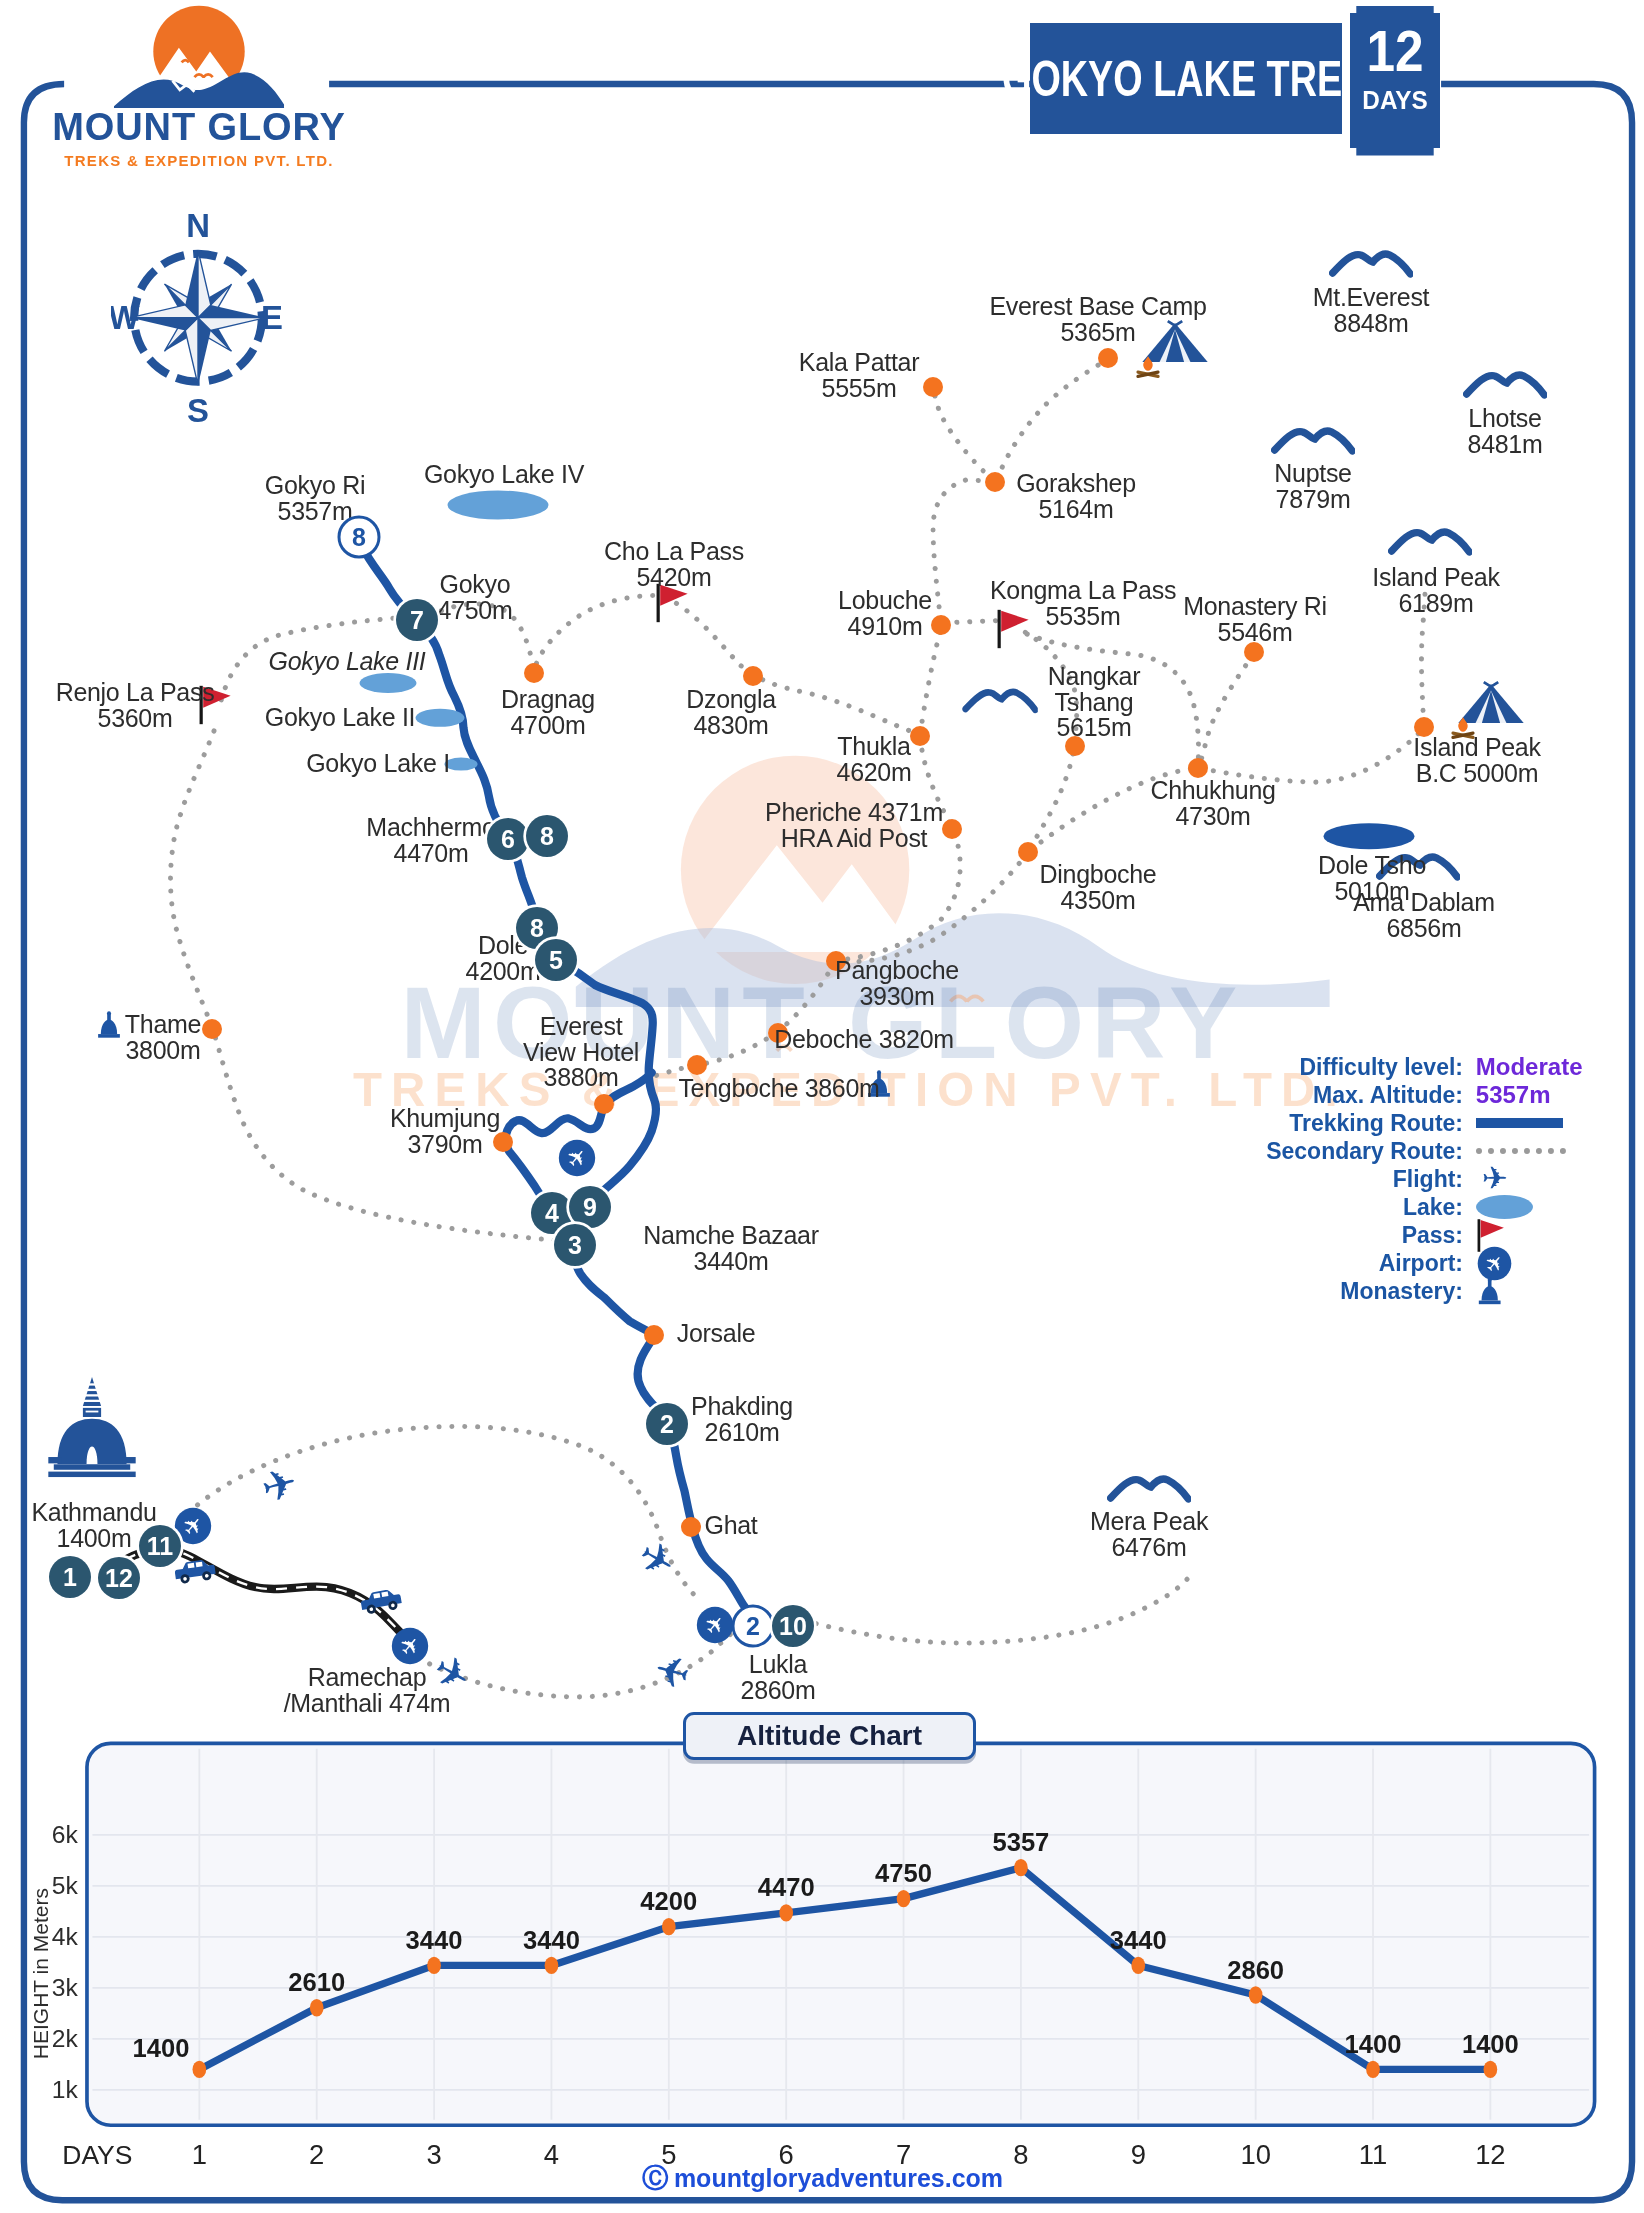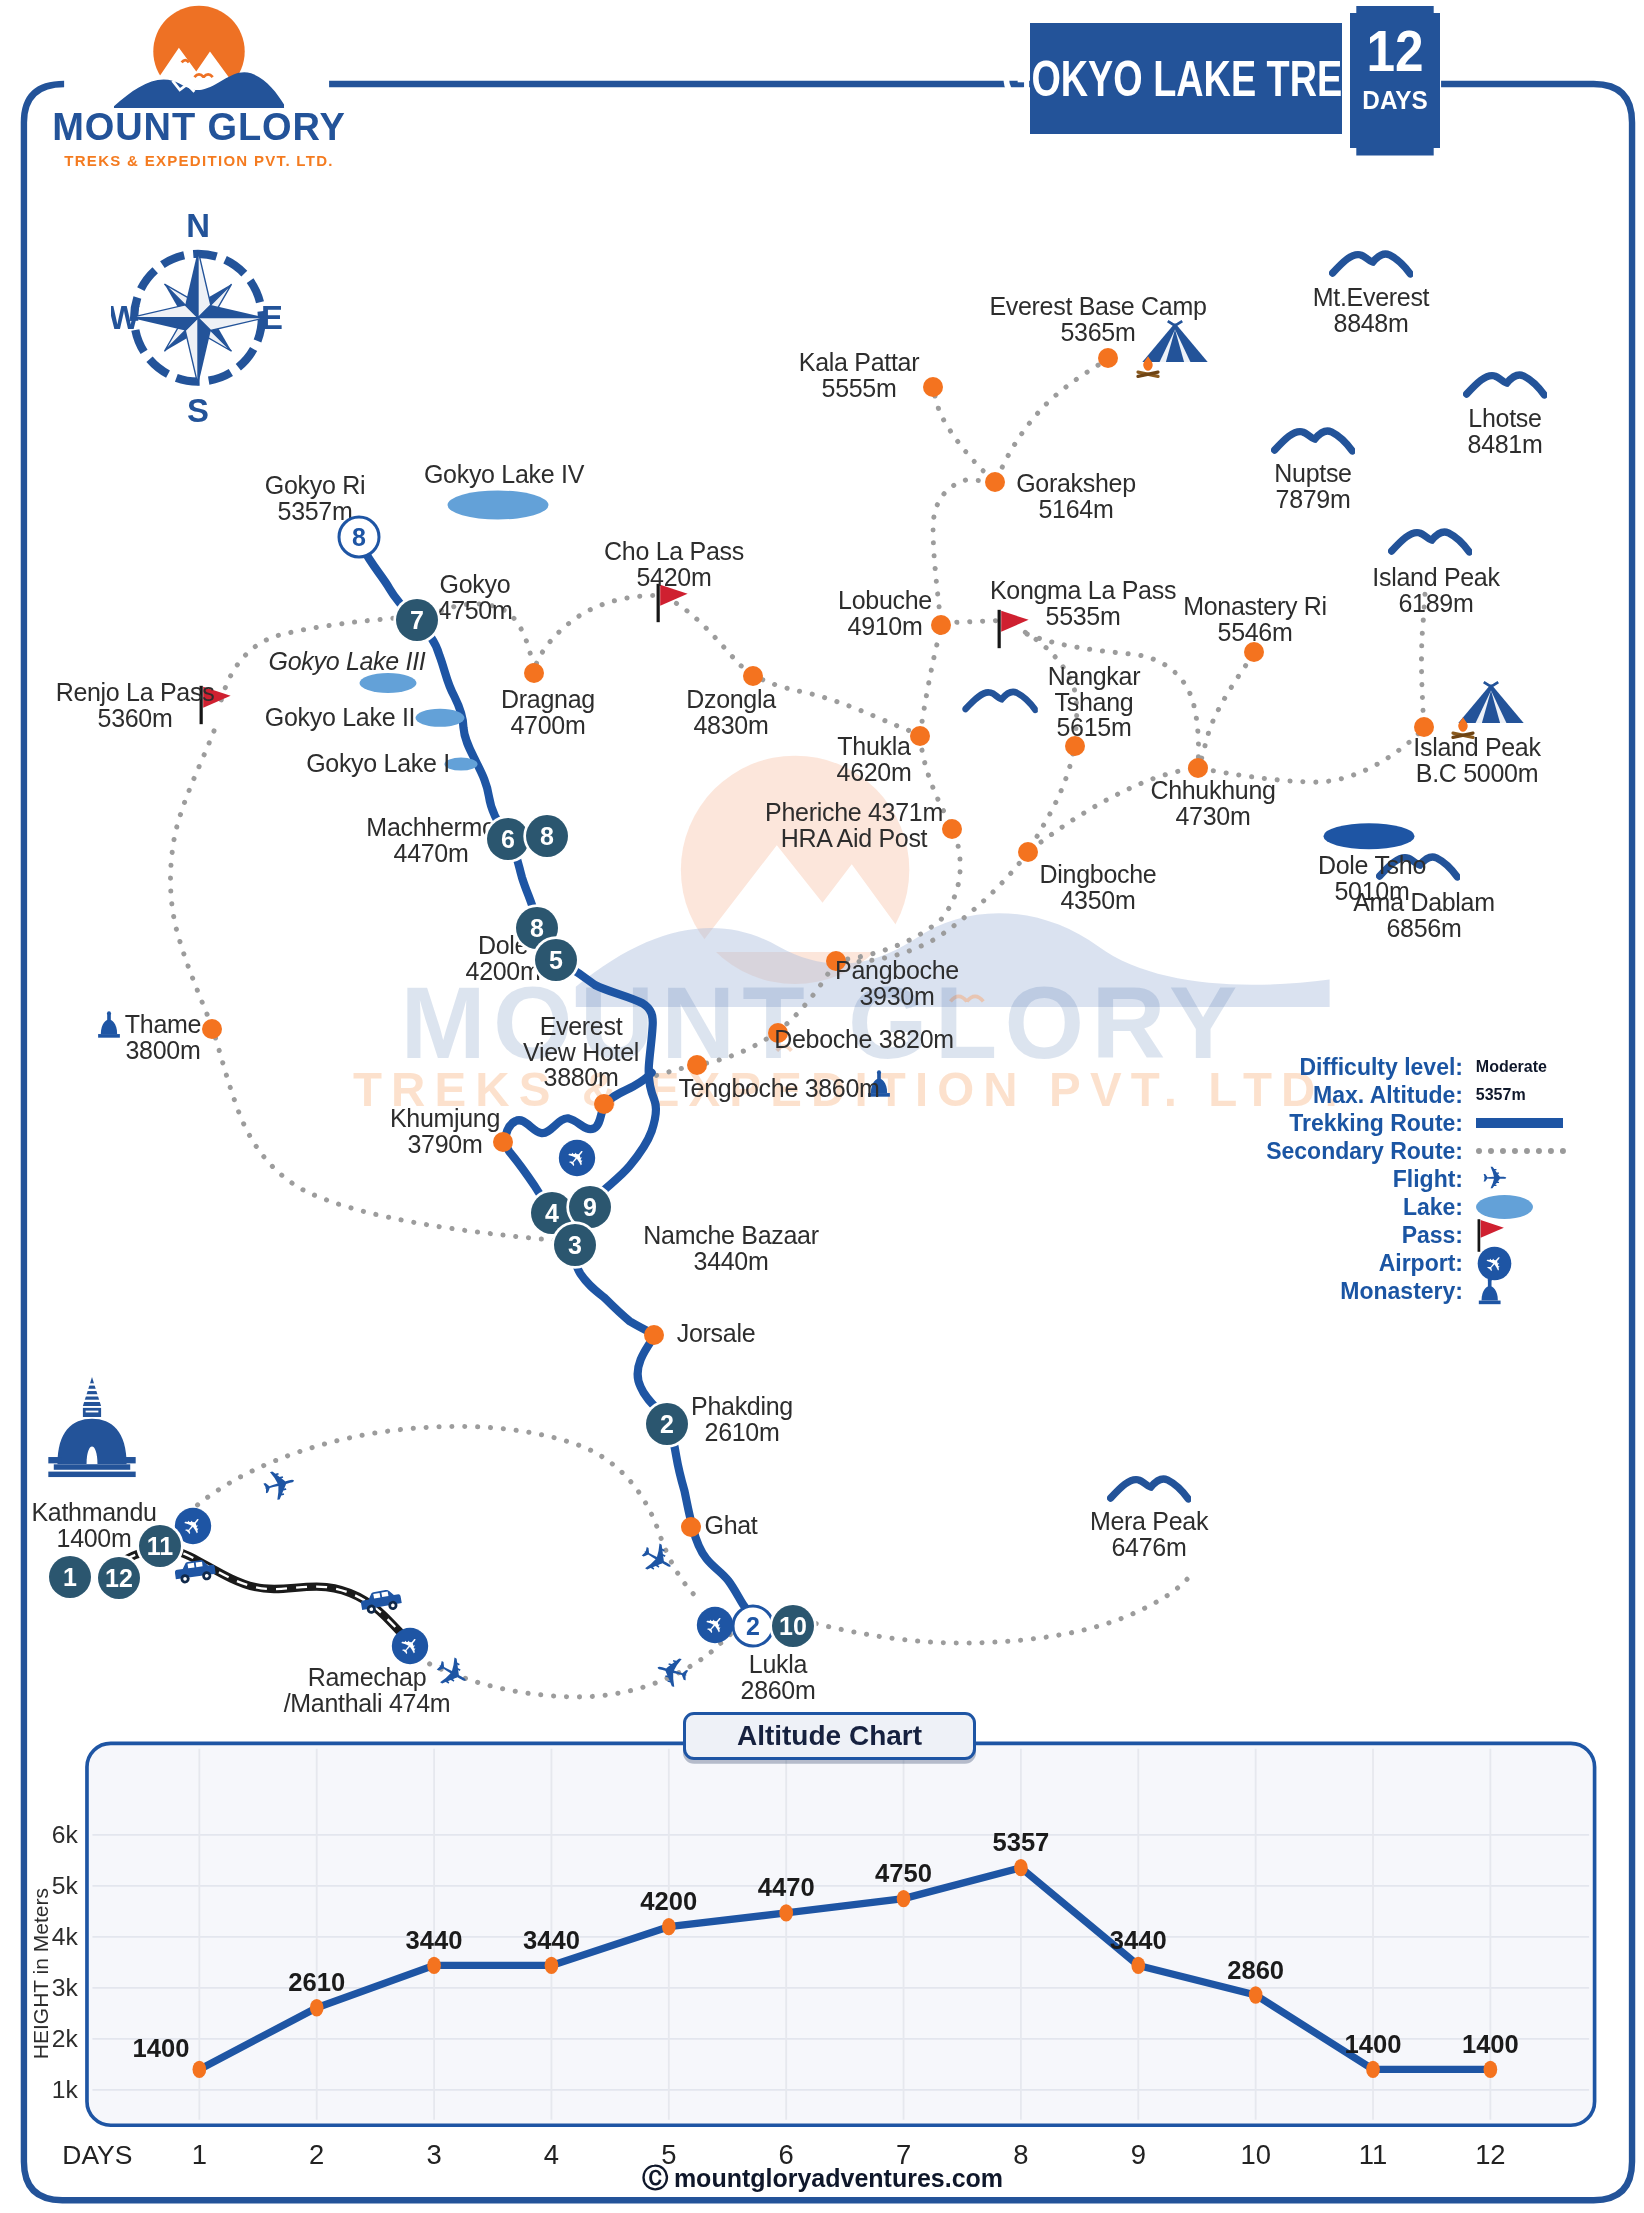--- a/index.html
+++ b/index.html
@@ -33,32 +33,32 @@
         font-weight:700;font-size:25px;display:flex;align-items:center;justify-content:center;
         transform:translate(-50%,-50%);box-shadow:0 0 0 2.7px #fff;}
   .day-marker.outline{background:#fff;border:3.7px solid #1e55a4;color:#1e55a4;box-shadow:none;
         width:37px;height:37px;}
   .icon-wrap{position:absolute;}
 
   
   .legend{position:absolute;left:1224px;top:1053px;z-index:2;}
   .legend-row{display:flex;align-items:center;height:28px;}
   .legend-label{width:239px;text-align:right;font-size:23px;font-weight:700;color:#1b55a3;padding-right:12.8px;}
-  .legend-val{font-size:16px;font-weight:700;color:#0f172a;}
+  .legend-val{font-size:24px;font-weight:700;color:#6d28d9;}
   .sw-solid{width:87px;height:9.1px;background:#1e55a4;}
   .sw-dots{width:90px;height:0;border-top:6.4px dotted #9a9a9a;}
   .sw-lake{width:57px;height:24px;border-radius:50%;background:#63a1d8;}
 
   
   .chart-title{position:absolute;left:683px;top:1712px;width:287px;height:42px;z-index:3;
         background:#eef1f7;border:3.7px solid #1e55a4;border-radius:11px;
         box-shadow:0 3.7px 0 rgba(30,50,90,.3);display:flex;align-items:center;justify-content:center;
         font-size:28px;font-weight:700;color:#16213f;}
   .footer{position:absolute;left:0;top:2160px;width:1645px;text-align:center;z-index:3;
-        font-size:25px;font-weight:700;color:#0f172a;}
+        font-size:25px;font-weight:700;color:#1d4ed8;}
   .footer .mark{font-size:26.5px;margin-right:5.5px;}
 
   .wm-main{font-family:"Liberation Sans",sans-serif;font-weight:700;}
   .wm-sub{font-family:"Liberation Sans",sans-serif;font-weight:700;}
   .svg-txt{font-family:"Liberation Sans",sans-serif;}
 </style>
 </head>
 <body>
 
 <div class="page">

